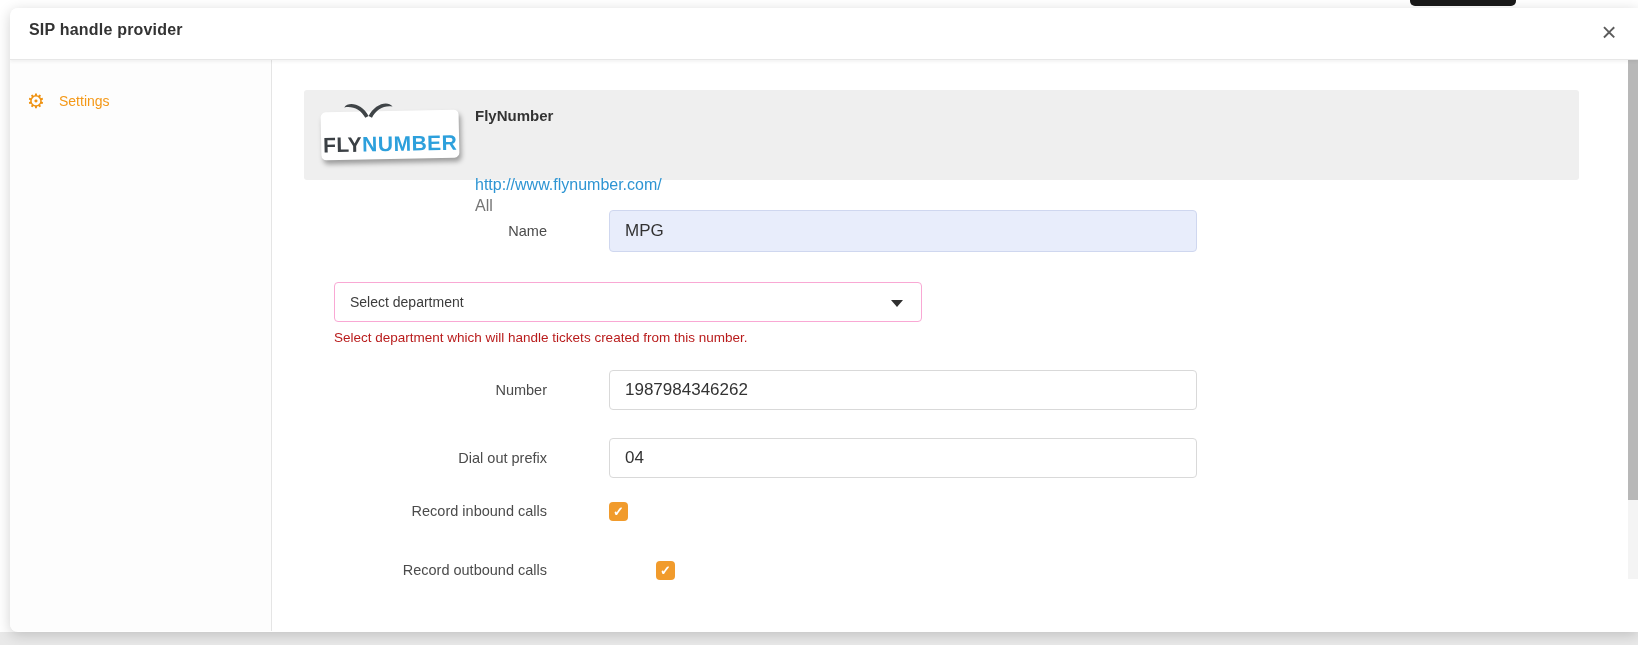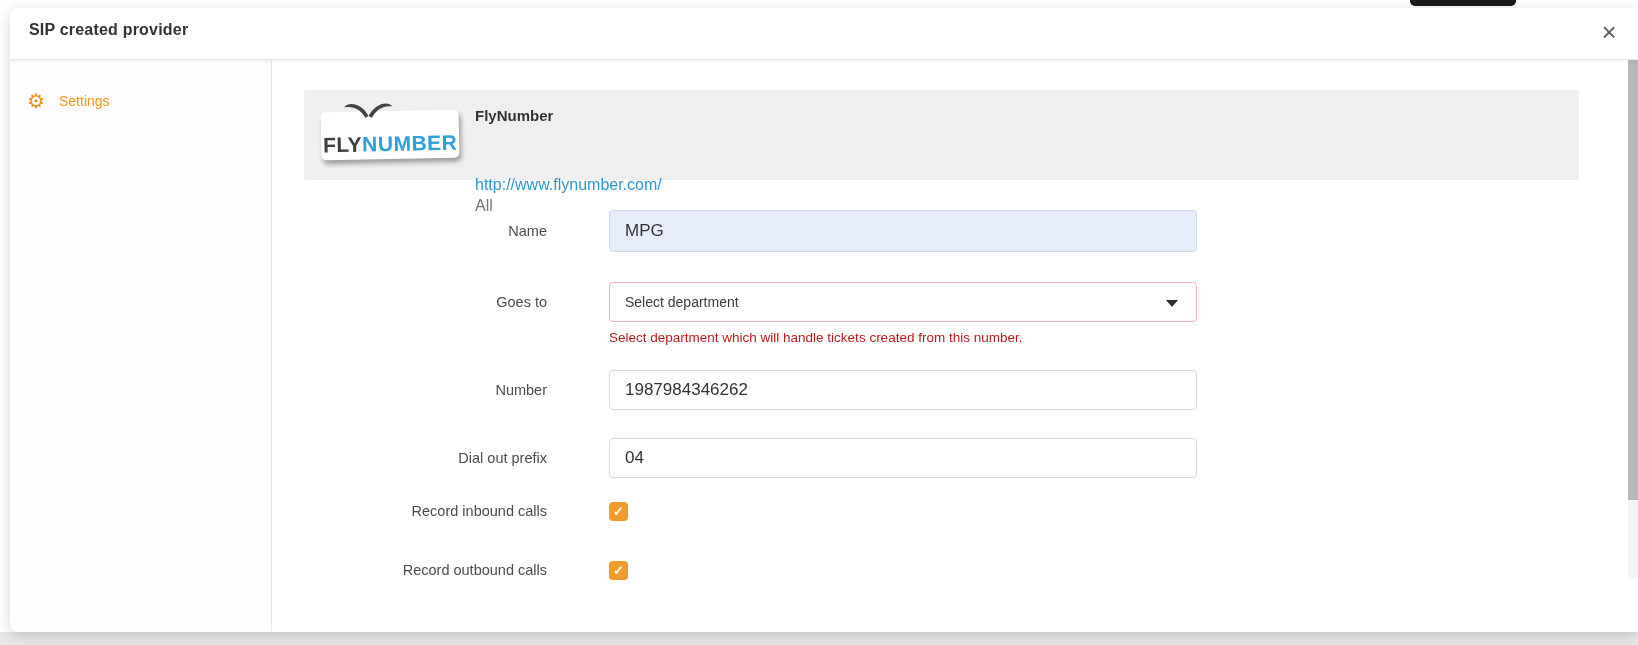--- a/index.html
+++ b/index.html
@@ -72,39 +72,39 @@
   .chevron { position:absolute; right:18px; top:17px; width:0; height:0;
              border-left:6px solid transparent; border-right:6px solid transparent;
              border-top:7px solid #2f2f2f; }
   .help-text { margin-top:8px; font-size:13.5px; color:#b91c1c; line-height:16px; }
 
   .checkbox { width:19px; height:19px; background:#f19b2c; border-radius:4px;
               color:#fff; font-size:13px; font-weight:bold; text-align:center;
               line-height:19px; cursor:pointer; }
 
   .mt-30 { margin-top:30px; } .mt-24 { margin-top:24px; } .mt-28 { margin-top:28px; }
-  .mt-40 { margin-top:40px; }
+  .mt-40 { margin-top:40px;gap:47px; }
   .h-42 { height:42px; } .h-40 { height:40px; }
 
   
   .scrollbar-track { position:absolute; right:0; top:52px; width:10px; height:519px;
                      background:#f4f4f4; }
   .scrollbar-thumb { position:absolute; right:0; top:0; width:10px; height:440px;
                      background:#b8b8b8; }
 </style>
 </head>
 <body>
 
 <div class="black-bar"></div>
 <div class="bottom-strip"></div>
 
 <div class="modal">
 
   <div class="modal-header">
-    <div class="modal-title">SIP created provider</div>
+    <div class="modal-title">SIP handle provider</div>
     <div class="close-btn">×</div>
   </div>
 
   <div class="modal-body">
 
     <aside class="sidebar">
       <div class="sidebar-item">
         <span class="gear">⚙</span>
         <span class="sidebar-label">Settings</span>
       </div>
@@ -132,23 +132,20 @@
       <div class="form-row mt-30">
         <div class="label-col h-42">
           <span class="form-label lh-input">Name</span>
         </div>
         <div class="field-col">
           <input class="text-input autofill" value="MPG" style="">
         </div>
       </div>
 
       <div class="form-row mt-30">
-        <div class="label-col h-40">
-          <span class="form-label lh-select">Goes to</span>
-        </div>
         <div class="field-col">
           <div class="select-box">
             <span>Select department</span>
             <span class="chevron"></span>
           </div>
           <div class="help-text">Select department which will handle tickets created from this number.</div>
         </div>
       </div>
 
       <div class="form-row mt-24">

